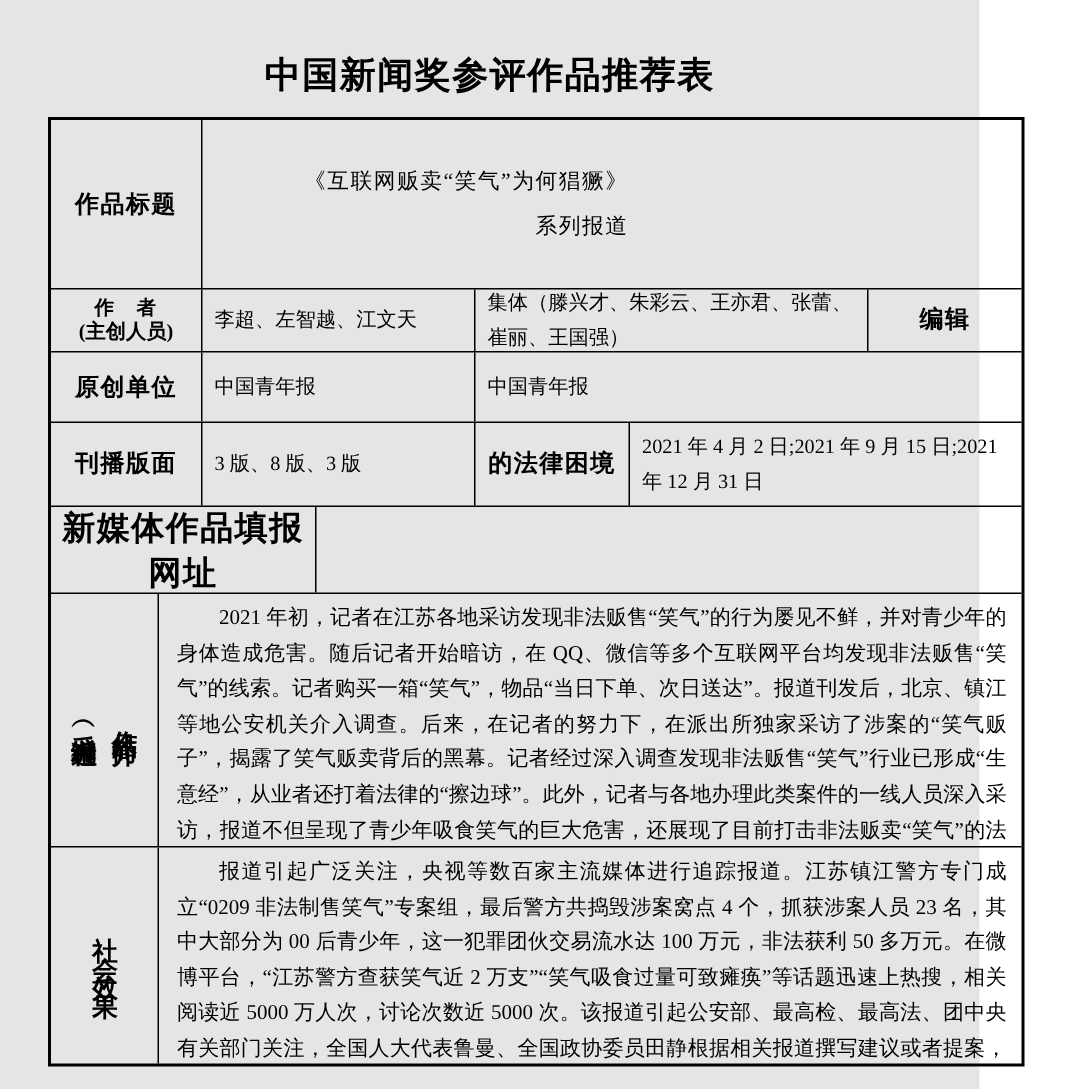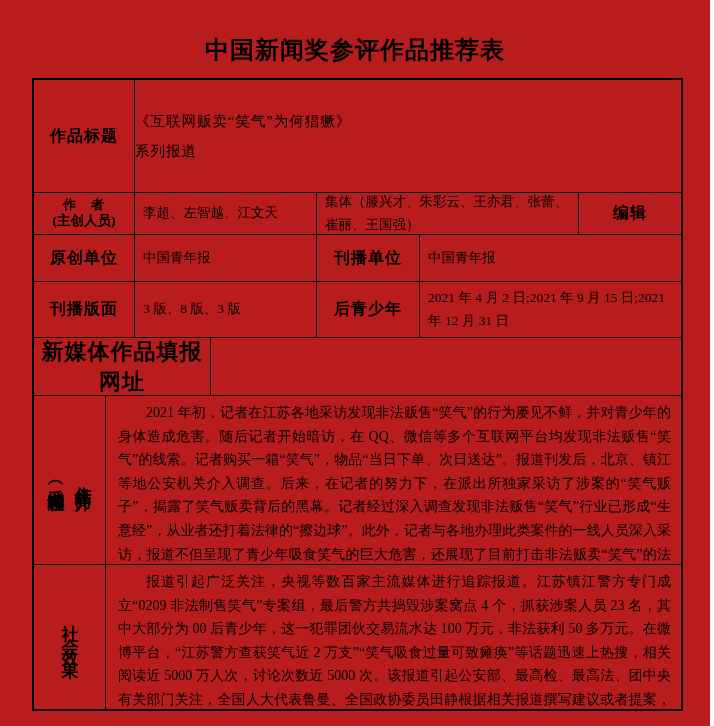--- a/index.html
+++ b/index.html
@@ -3,21 +3,21 @@
 <meta charset="utf-8">
 <style>
   * { box-sizing: border-box; margin: 0; padding: 0; }
   html, body { background: #ffffff; }
   body {
     width: 714px; height: 726px;
     font-family: "Liberation Serif", "DejaVu Serif", serif;
     color: #000;
     overflow: hidden;
   }
-  .page { width: 710px; height: 726px; background: #b91c1c; }
+  .page { width: 653px; height: 726px; background: #e5e5e5; }
 
   .doc-title {
     padding-top: 34px;
     text-align: center;
     font-size: 24px;
     font-weight: bold;
     letter-spacing: 1px;
   }
 
   .tbl {
@@ -40,21 +40,21 @@
     display: flex; align-items: center;
     font-size: 13.5px; line-height: 1.65; padding: 3px 8px;
   }
 
   
   .rg1 { height: 112px; }
   .w-label1 { width: 100px; }
   .title-cell {
     width: 285px;
     display: flex; flex-direction: column;
-    align-items: flex-start; justify-content: center;
+    align-items: flex-end; justify-content: center;
     font-size: 14.5px; line-height: 2.1; letter-spacing: 1px;
     text-align: center;
   }
   .right-stack { flex: 1; display: flex; flex-direction: column; border-left: 1px solid #000; }
   .rrow { display: flex; border-top: 1px solid #000; }
   .rrow:first-child { border-top: none; }
   .rrow-1 { height: 27px; }
   .rrow-2 { height: 54px; }
   .rrow-3 { flex: 1; }
   .rlabel-wide { width: 93px; border-right: 1px solid #000; }
@@ -124,28 +124,27 @@
         <span class="sub">(主创人员)</span>
       </div>
       <div class="cell value w-content1">李超、左智越、江文天</div>
       <div class="cell value w-content2">集体（滕兴才、朱彩云、王亦君、张蕾、崔丽、王国强）</div>
       <div class="cell label w-label2">编辑</div>
     </div>
 
     <div class="row r-orig">
       <div class="cell label w-label1">原创单位</div>
       <div class="cell value w-content1">中国青年报</div>
-      <div class="cell label w-label2">刊播单位</div>
       <div class="cell value w-content2">中国青年报</div>
     </div>
 
     <div class="row r-layout">
       <div class="cell label w-label1">刊播版面</div>
       <div class="cell value w-content1">3 版、8 版、3 版</div>
-      <div class="cell label w-label2">后青少年</div>
+      <div class="cell label w-label2">的法律困境</div>
       <div class="cell value w-content2">2021 年 4 月 2 日;2021 年 9 月 15 日;2021 年 12 月 31 日</div>
     </div>
 
     <div class="row r-newmedia">
       <div class="cell label w-newmedia-label">新媒体作品填报网址</div>
       <div class="cell value w-newmedia-value"></div>
     </div>
 
     <div class="row r-intro">
       <div class="cell w-vlabel">

